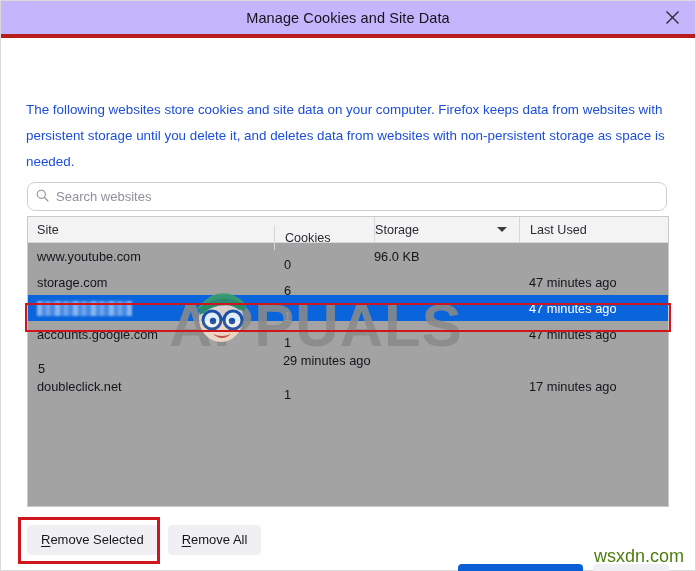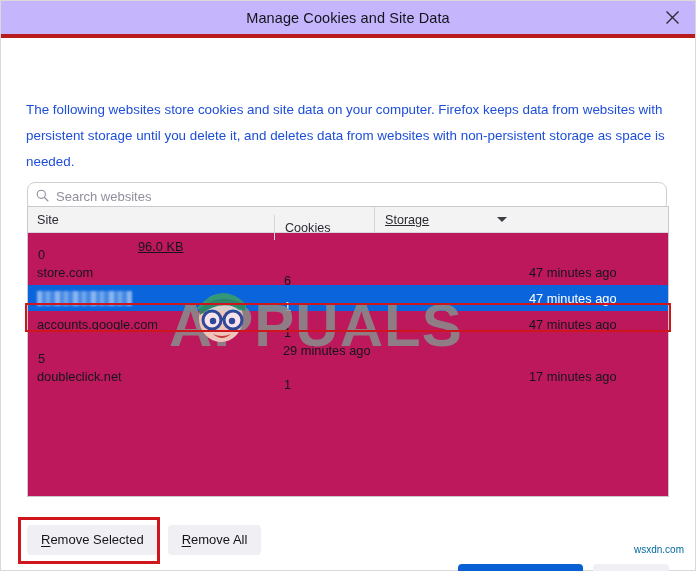--- a/index.html
+++ b/index.html
@@ -98,41 +98,41 @@
   .search-icon { flex: 0 0 auto; margin-right: 7px; display:block; }
   .search-placeholder {
     font-size: 13px;
     color: #8f8f9d;
   }
 
   
   .list-container {
     position: absolute;
     left: 26px;
-    top: 168px;
+    top: 178px;
     width: 642px;
     height: 291px;
     box-sizing: border-box;
     border: 1px solid #c9c9cc;
-    background: #be185d;
+    background: #a3a3a3;
     overflow: hidden;
   }
   .list-header {
     display: flex;
     height: 25px;
     background: #f3f3f4;
     border-bottom: 1px solid #d7d7db;
     align-items: center;
     font-size: 12.6px;
     color: #2b2a33;
   }
   .col-site    { width: 246px; box-sizing: border-box; padding-left: 9px; }
   .col-cookies { width: 100px; box-sizing: border-box; padding-left: 10px; border-left: 1px solid #d7d7db; margin-top: 16px; }
-  .col-storage { width: 145px; box-sizing: border-box; padding-left: 10px; border-left: 1px solid #d7d7db;
-                 display:flex; align-items:center; justify-content:space-between; padding-right: 12px; text-decoration: underline;}
+  .col-storage { width: 145px; box-sizing: border-box; padding-left: 0; border-left: 1px solid #d7d7db;
+                 display:flex; align-items:center; justify-content:space-between; padding-right: 12px;}
   .col-last    { flex: 1 1 auto; box-sizing: border-box; padding-left: 10px; border-left: 1px solid #d7d7db; }
   .list-header .col-site,
   .list-header .col-cookies,
   .list-header .col-storage,
   .list-header .col-last { height: 25px; display: flex; align-items: center; }
   .list-header .col-storage { justify-content: space-between; }
 
   .sort-arrow {
     width: 0; height: 0;
     border-left: 5px solid transparent;
@@ -249,23 +249,23 @@
     top: 246px;
     width: 360px;
     height: 74px;
     pointer-events: none;
     z-index: 4;
     opacity: .88;
   }
   .watermark-wsxdn {
     position: absolute;
     right: 12px;
-    bottom: 16px;
-    font-size: 10px;
-    color: #0369a1;
+    bottom: 4px;
+    font-size: 18px;
+    color: #4d7c0f;
     z-index: 7;
     pointer-events: none;
   }
 </style>
 </head>
 <body>
 
 <div class="dialog">
 
   <div class="titlebar">
@@ -294,28 +294,30 @@
     </div>
 
     <div class="list-container">
       <div class="list-header">
         <div class="col-site">Site</div>
         <div class="col-cookies">Cookies</div>
         <div class="col-storage">
           <span>Storage</span>
           <span class="sort-arrow"></span>
         </div>
+        <div class="col-last">Last Used</div>
       </div>
       <div class="list-body" id="list-body">
           <div class="row">
+            <div class="col-site">www.youtube.com</div>
             <div class="col-cookies">0</div>
             <div class="col-storage">96.0 KB</div>
           </div>
           <div class="row">
-            <div class="col-site">store.com</div>
+            <div class="col-site">storage.com</div>
             <div class="col-cookies">6</div>
             <div class="col-storage"></div>
             <div class="col-last">47 minutes ago</div>
           </div>
           <div class="row selected">
             <div class="col-site">
               <span class="site-redacted"></span>
             </div>
             <div class="col-cookies">1</div>
             <div class="col-storage"></div>

